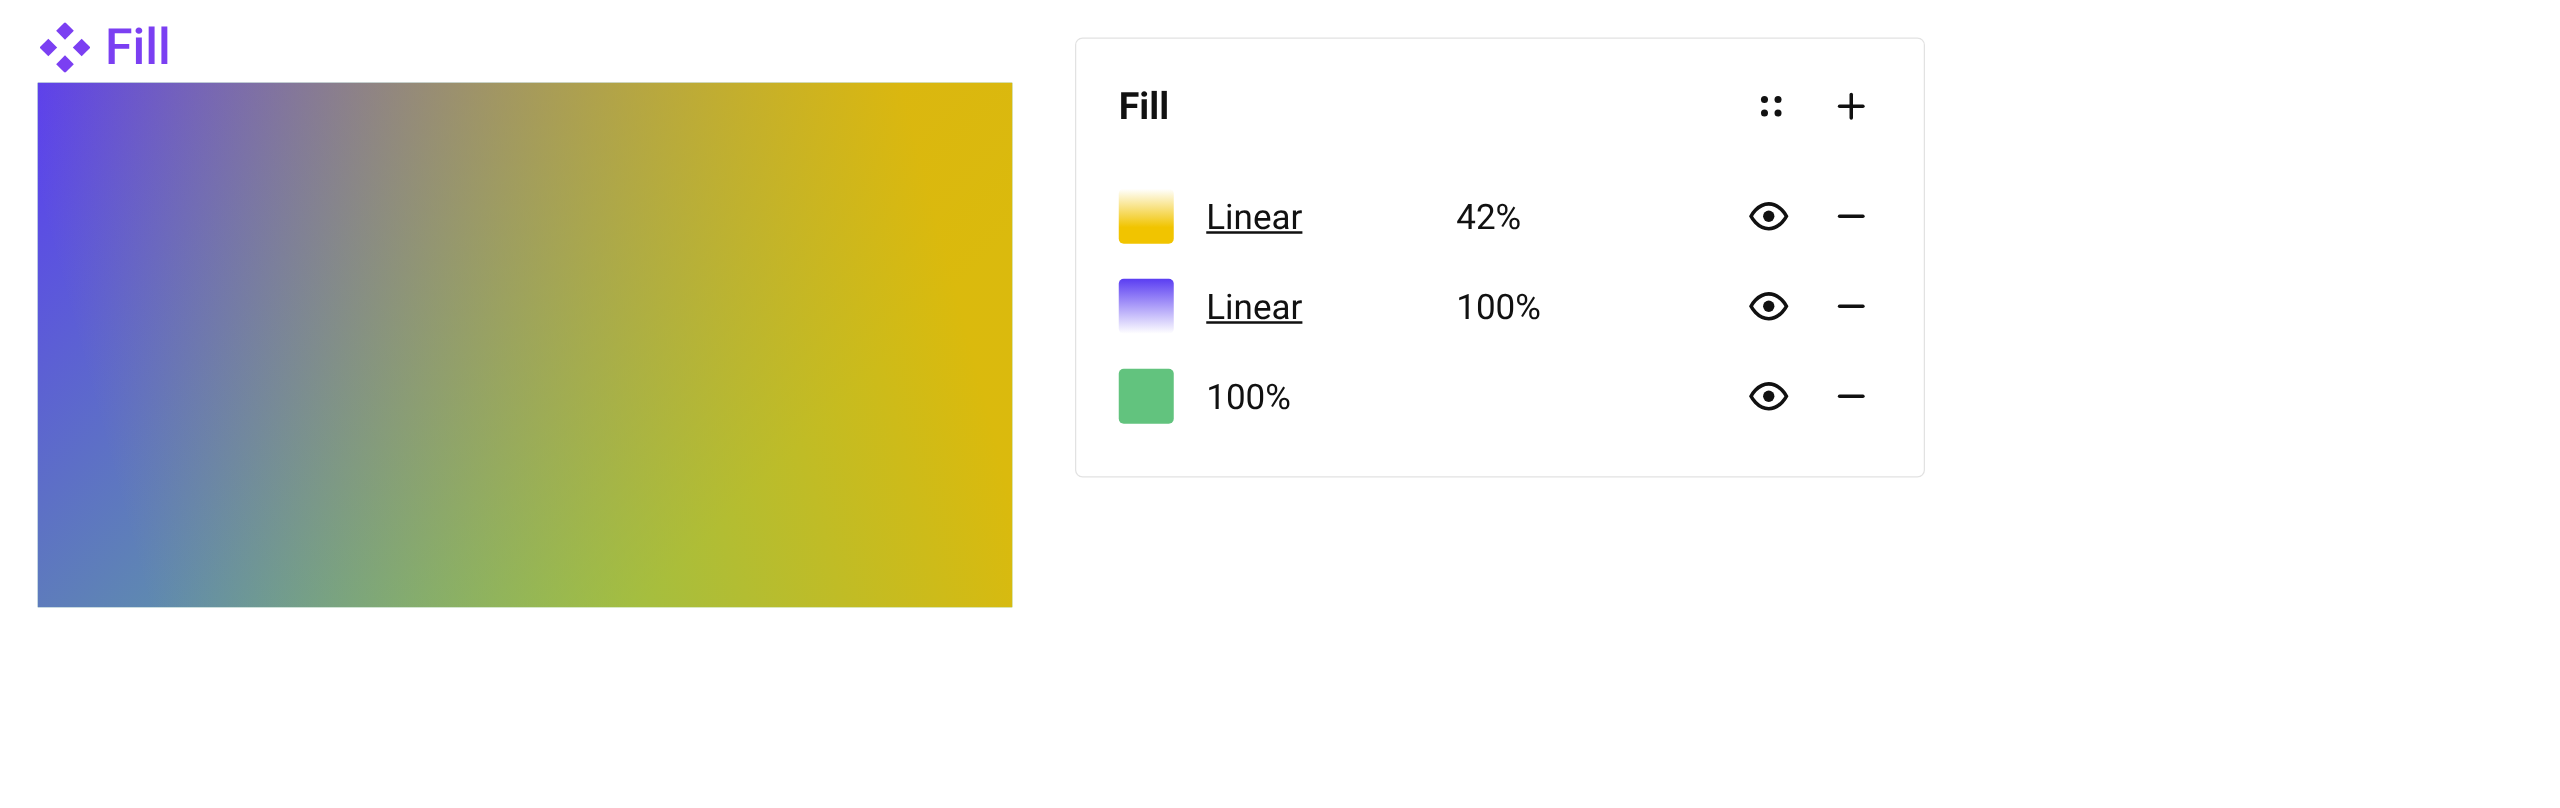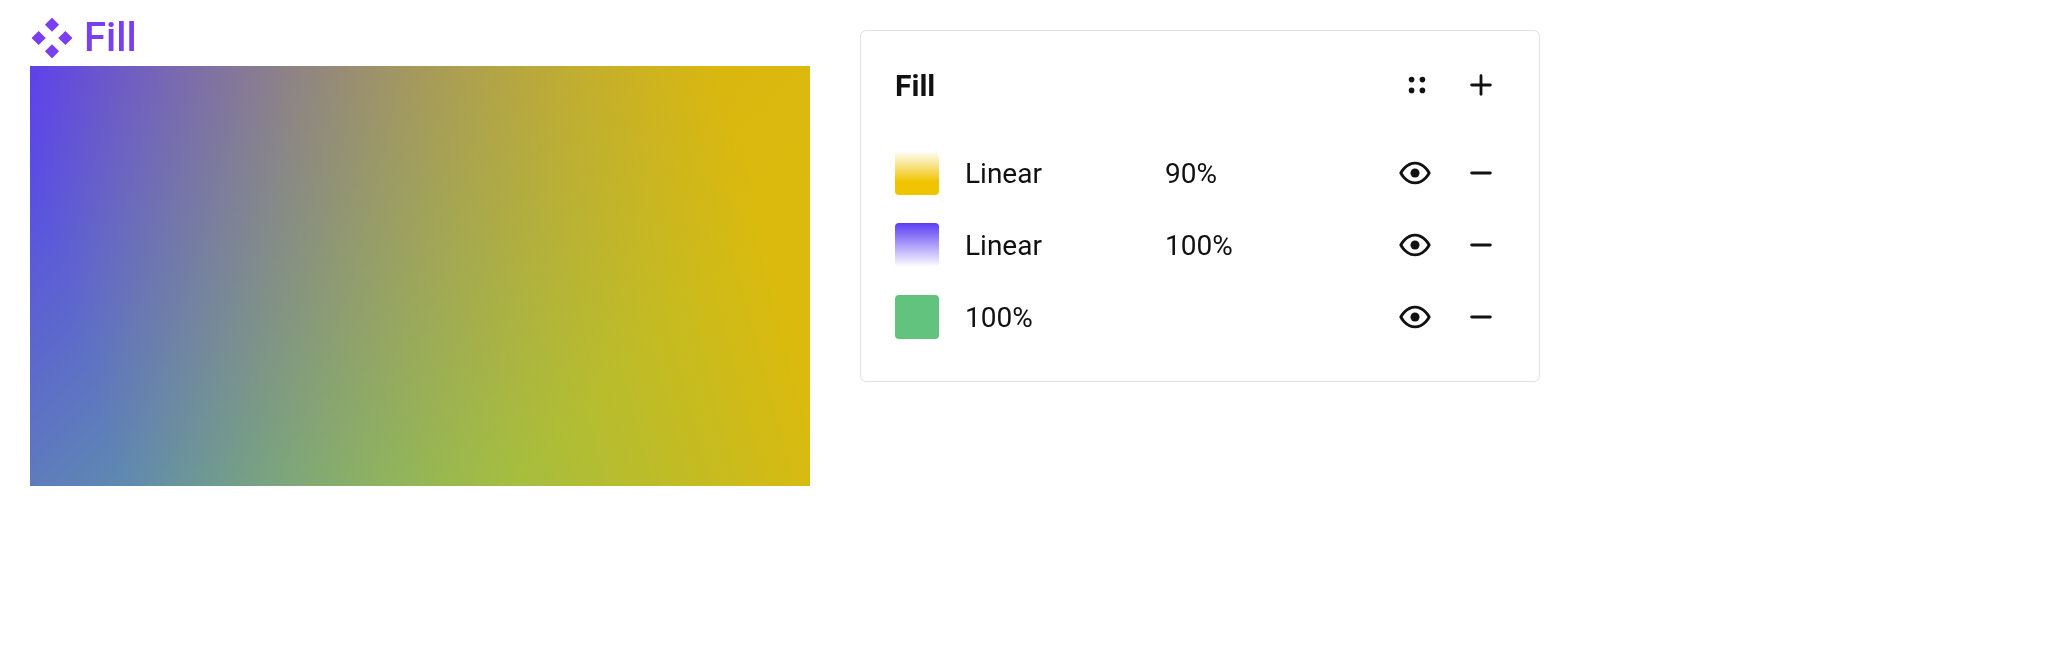--- a/index.html
+++ b/index.html
@@ -97,20 +97,21 @@
     cursor: pointer;
   }
   .swatch.sw-yellow { background: linear-gradient(180deg, #ffffff 0%, #f1c400 70%, #f1c400 100%); }
   .swatch.sw-purple { background: linear-gradient(180deg, #5a3df2 0%, #ffffff 100%); }
   .swatch.sw-green  { background: #62C37E; }
 
   .fill-name {
     font-size: 28px;
     font-weight: 400;
     flex: 0 0 200px;
+    text-decoration: underline;
   }
   .fill-opacity {
     font-size: 28px;
     font-weight: 400;
     text-align: left;
     flex: 0 0 140px;
   }
   .row-spacer { flex: 1; }
   .row-btn {
     width: 48px;
@@ -163,21 +164,21 @@
       <svg width="28" height="28" viewBox="0 0 24 24">
         <line x1="12" y1="4" x2="12" y2="20" stroke="#111" stroke-width="2.4" stroke-linecap="round"></line>
         <line x1="4" y1="12" x2="20" y2="12" stroke="#111" stroke-width="2.4" stroke-linecap="round"></line>
       </svg>
     </div>
   </div>
 
   <div class="fill-row">
     <div class="swatch sw-yellow"></div>
     <div class="fill-name">Linear</div>
-    <div class="fill-opacity">90%</div>
+    <div class="fill-opacity">42%</div>
     <div class="row-spacer"></div>
     <div class="row-btn">
       <svg width="34" height="34" viewBox="0 0 24 24">
         <path d="M2 12s3.5-7 10-7 10 7 10 7-3.5 7-10 7S2 12 2 12z" fill="none" stroke="#111" stroke-width="2"></path>
         <circle cx="12" cy="12" r="3.2" fill="#111"></circle>
       </svg>
     </div>
     <div class="row-btn">
       <svg width="28" height="28" viewBox="0 0 24 24">
         <line x1="4" y1="12" x2="20" y2="12" stroke="#111" stroke-width="2.4" stroke-linecap="round"></line>

